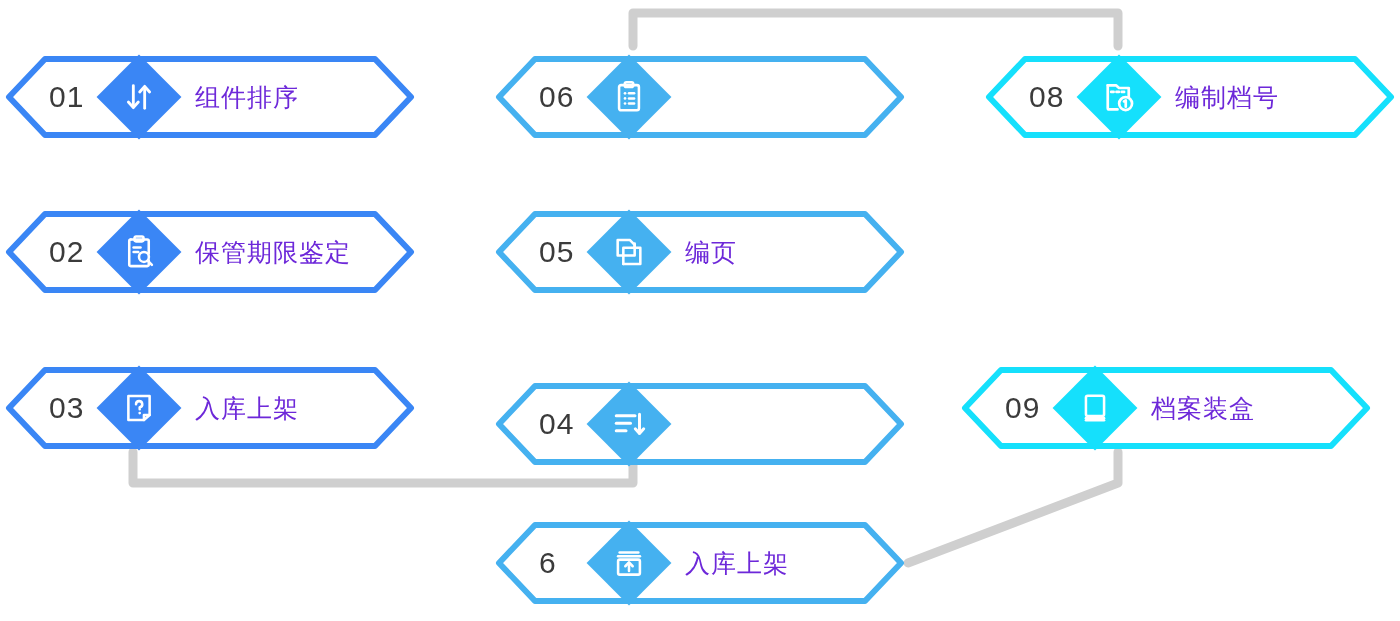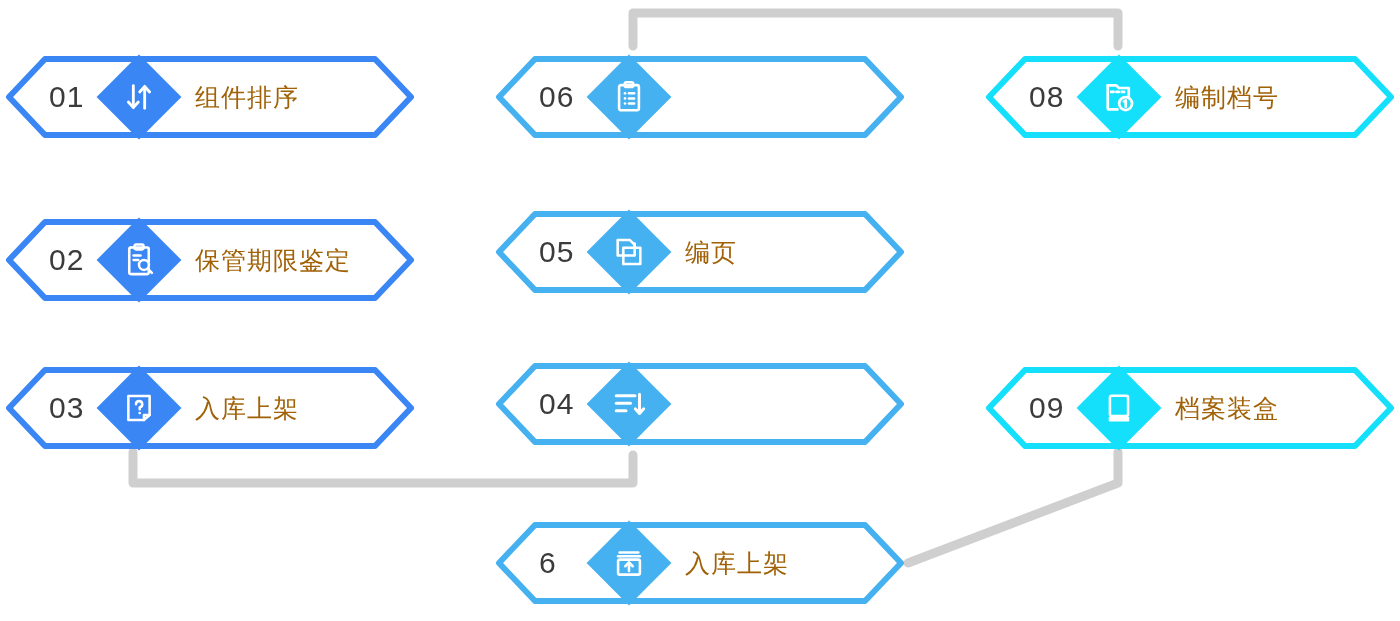--- a/index.html
+++ b/index.html
@@ -34,21 +34,21 @@
     letter-spacing:1px;
     color:#3b3b3b;
     z-index:3;
     pointer-events:none;
   }
   .step .label{
     position:absolute;
     left:190px;top:0;height:84px;
     display:flex;align-items:center;
     font-size:25px;
-    color:#a16207;
+    color:#6d28d9;
     white-space:nowrap;
     z-index:3;
     letter-spacing:1px;
   }
   
   .step .dia{
     position:absolute;
     left:94px;top:2px;
     width:80px;height:80px;
     z-index:2;
@@ -126,21 +126,21 @@
           <path d="M8 4 V19"></path>
             <path d="M4.5 15.5 L8 19.5 L11.5 15.5"></path>
           <path d="M16 20 V5"></path>
             <path d="M12.5 8.5 L16 4.5 L19.5 8.5"></path>
         </svg>
       </div>
     </div>
     <div class="label">组件排序</div>
   </div>
 
-  <div class="step" id="node-02" style="left:5px;top:218px;">
+  <div class="step" id="node-02" style="left:5px;top:210px;">
     <svg class="hex" viewBox="0 0 410 84">
       <path d="M 40 4 H 370 L 406 42 L 370 80 H 40 L 4 42 Z" fill="none" stroke="#3a86f5" stroke-width="6" stroke-linejoin="round"></path>
     </svg>
     <div class="num">02</div>
     <div class="dia">
       <div class="sq" style="background:#3a86f5;"></div>
       <div class="ico">
         <svg width="36" height="36" viewBox="0 0 24 24" fill="none" stroke="#ffffff" stroke-width="1.7" stroke-linecap="round" stroke-linejoin="round">
           <path d="M6.5 3.6 H17.5 a1 1 0 0 1 1 1 V13"></path>
           <path d="M18.5 17.5 V20.4 a1 1 0 0 1 -1 1 H6.5 a1 1 0 0 1 -1 -1 V4.6 a1 1 0 0 1 1 -1"></path>
@@ -167,21 +167,21 @@
           <path d="M4.5 3.5 H19.5 V17 L15.5 20.5 H4.5 Z"></path>
           <path d="M19.5 17 H15.5 V20.5"></path>
           <path d="M9.9 9.3 a2.2 2.2 0 1 1 2.6 2.2 v1.3"></path>
           <circle cx="12.5" cy="15.6" r="0.95" fill="#ffffff" stroke="none"></circle>
         </svg>
       </div>
     </div>
     <div class="label">入库上架</div>
   </div>
 
-  <div class="step" id="node-04" style="left:495px;top:362px;text-align:right;">
+  <div class="step" id="node-04" style="left:495px;top:382px;text-align:right;">
     <svg class="hex" viewBox="0 0 410 84">
       <path d="M 40 4 H 370 L 406 42 L 370 80 H 40 L 4 42 Z" fill="none" stroke="#45b1f0" stroke-width="6" stroke-linejoin="round"></path>
     </svg>
     <div class="num">04</div>
     <div class="dia">
       <div class="sq" style="background:#45b1f0;"></div>
       <div class="ico">
         <svg width="36" height="36" viewBox="0 0 24 24" fill="none" stroke="#ffffff" stroke-width="2" stroke-linecap="round" stroke-linejoin="round">
           <path d="M3.5 6.5 H16"></path>
             <path d="M3.5 11.5 H13"></path>
@@ -249,21 +249,21 @@
             <path d="M13.8 8.6 H15.4"></path>
           <circle cx="16.4" cy="16.4" r="4.3"></circle>
           <path d="M15.3 14.9 L16.5 14.3 V18.5"></path>
         </svg>
       </div>
     </div>
     <div class="label">编制档号</div>
   </div>
 
 
-  <div class="step" id="node-09" style="left:985px;top:366px;">
+  <div class="step" id="node-09" style="left:961px;top:366px;">
     <svg class="hex" viewBox="0 0 410 84">
       <path d="M 40 4 H 370 L 406 42 L 370 80 H 40 L 4 42 Z" fill="none" stroke="#15e0fc" stroke-width="6" stroke-linejoin="round"></path>
     </svg>
     <div class="num">09</div>
     <div class="dia">
       <div class="sq" style="background:#15e0fc;"></div>
       <div class="ico">
         <svg width="32" height="32" viewBox="0 0 24 24" fill="none" stroke="#ffffff" stroke-width="1.9" stroke-linecap="round" stroke-linejoin="round">
           <rect x="5.2" y="2.8" width="13.6" height="15.2" rx="1.3"></rect>
           <path d="M5.2 19.6 H18.8"></path>

